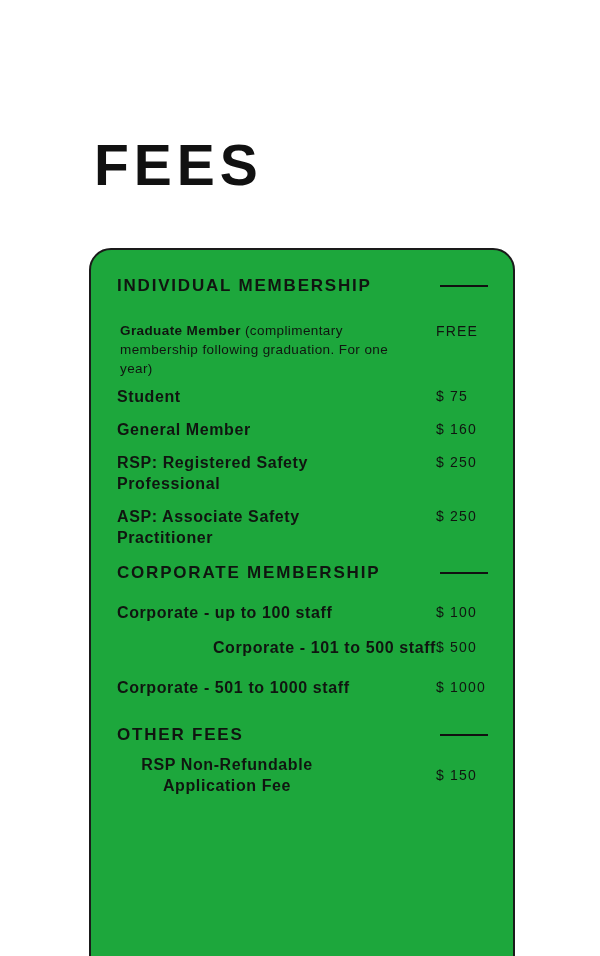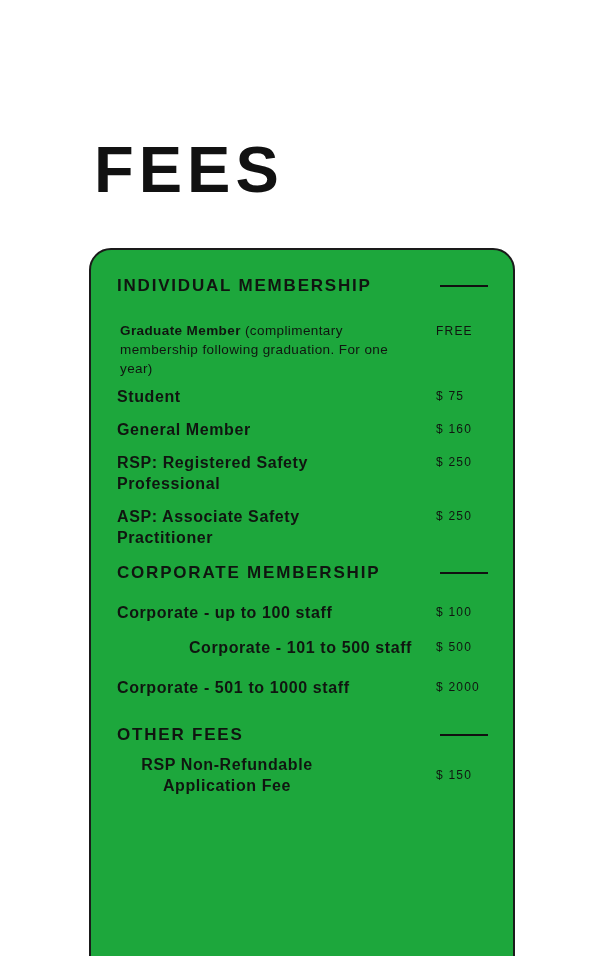--- a/index.html
+++ b/index.html
@@ -9,21 +9,21 @@
     font-family: "Liberation Sans", sans-serif;
     color: #111111;
     position: relative;
     overflow: hidden;
   }
   .screen { position: absolute; inset: 0; background: #ffffff; }
 
   .page-title {
     position: absolute;
     left: 94px; top: 137px;
-    font-size: 65px;
+    font-size: 57px;
     font-weight: bold;
     letter-spacing: 5px;
     line-height: 1;
     color: #111111;
   }
 
   .fees-card {
     position: absolute;
     left: 89px; top: 248px;
     width: 426px; height: 736px;
@@ -61,28 +61,27 @@
     font-size: 16px;
     font-weight: bold;
     letter-spacing: 0.6px;
     line-height: 21px;
     color: #101510;
   }
   .row-label.w240 { max-width: 240px; }
   .row-label.w220 { max-width: 220px; text-align: center; }
   .row-price {
     width: 52px; flex: none;
-    font-size: 12px;
+    font-size: 14px;
     font-weight: normal;
     letter-spacing: 1.2px;
     line-height: 21px;
     white-space: nowrap;
     text-align: left;
     color: #101510;
-    margin-left: 24px;
   }
   .graduate-label {
     font-size: 13.5px;
     font-weight: normal;
     letter-spacing: 0.4px;
     line-height: 19px;
     max-width: 295px;
     padding-left: 3px;
   }
   .graduate-label .bold-part { font-weight: bold; }
@@ -149,21 +148,21 @@
       <span class="row-price">$ 100</span>
     </div>
 
     <div class="row row-corp2">
       <span class="row-label">Corporate - 101 to 500 staff</span>
       <span class="row-price">$ 500</span>
     </div>
 
     <div class="row row-corp3">
       <span class="row-label">Corporate - 501 to 1000  staff</span>
-      <span class="row-price">$ 2000</span>
+      <span class="row-price">$ 1000</span>
     </div>
 
     <div class="section-header hdr-other">
       <span class="section-heading">OTHER FEES</span>
       <span class="section-divider-line"></span>
     </div>
 
     <div class="row v-center">
       <span class="row-label w220">RSP Non-Refundable Application Fee</span>
       <span class="row-price">$ 150</span>

